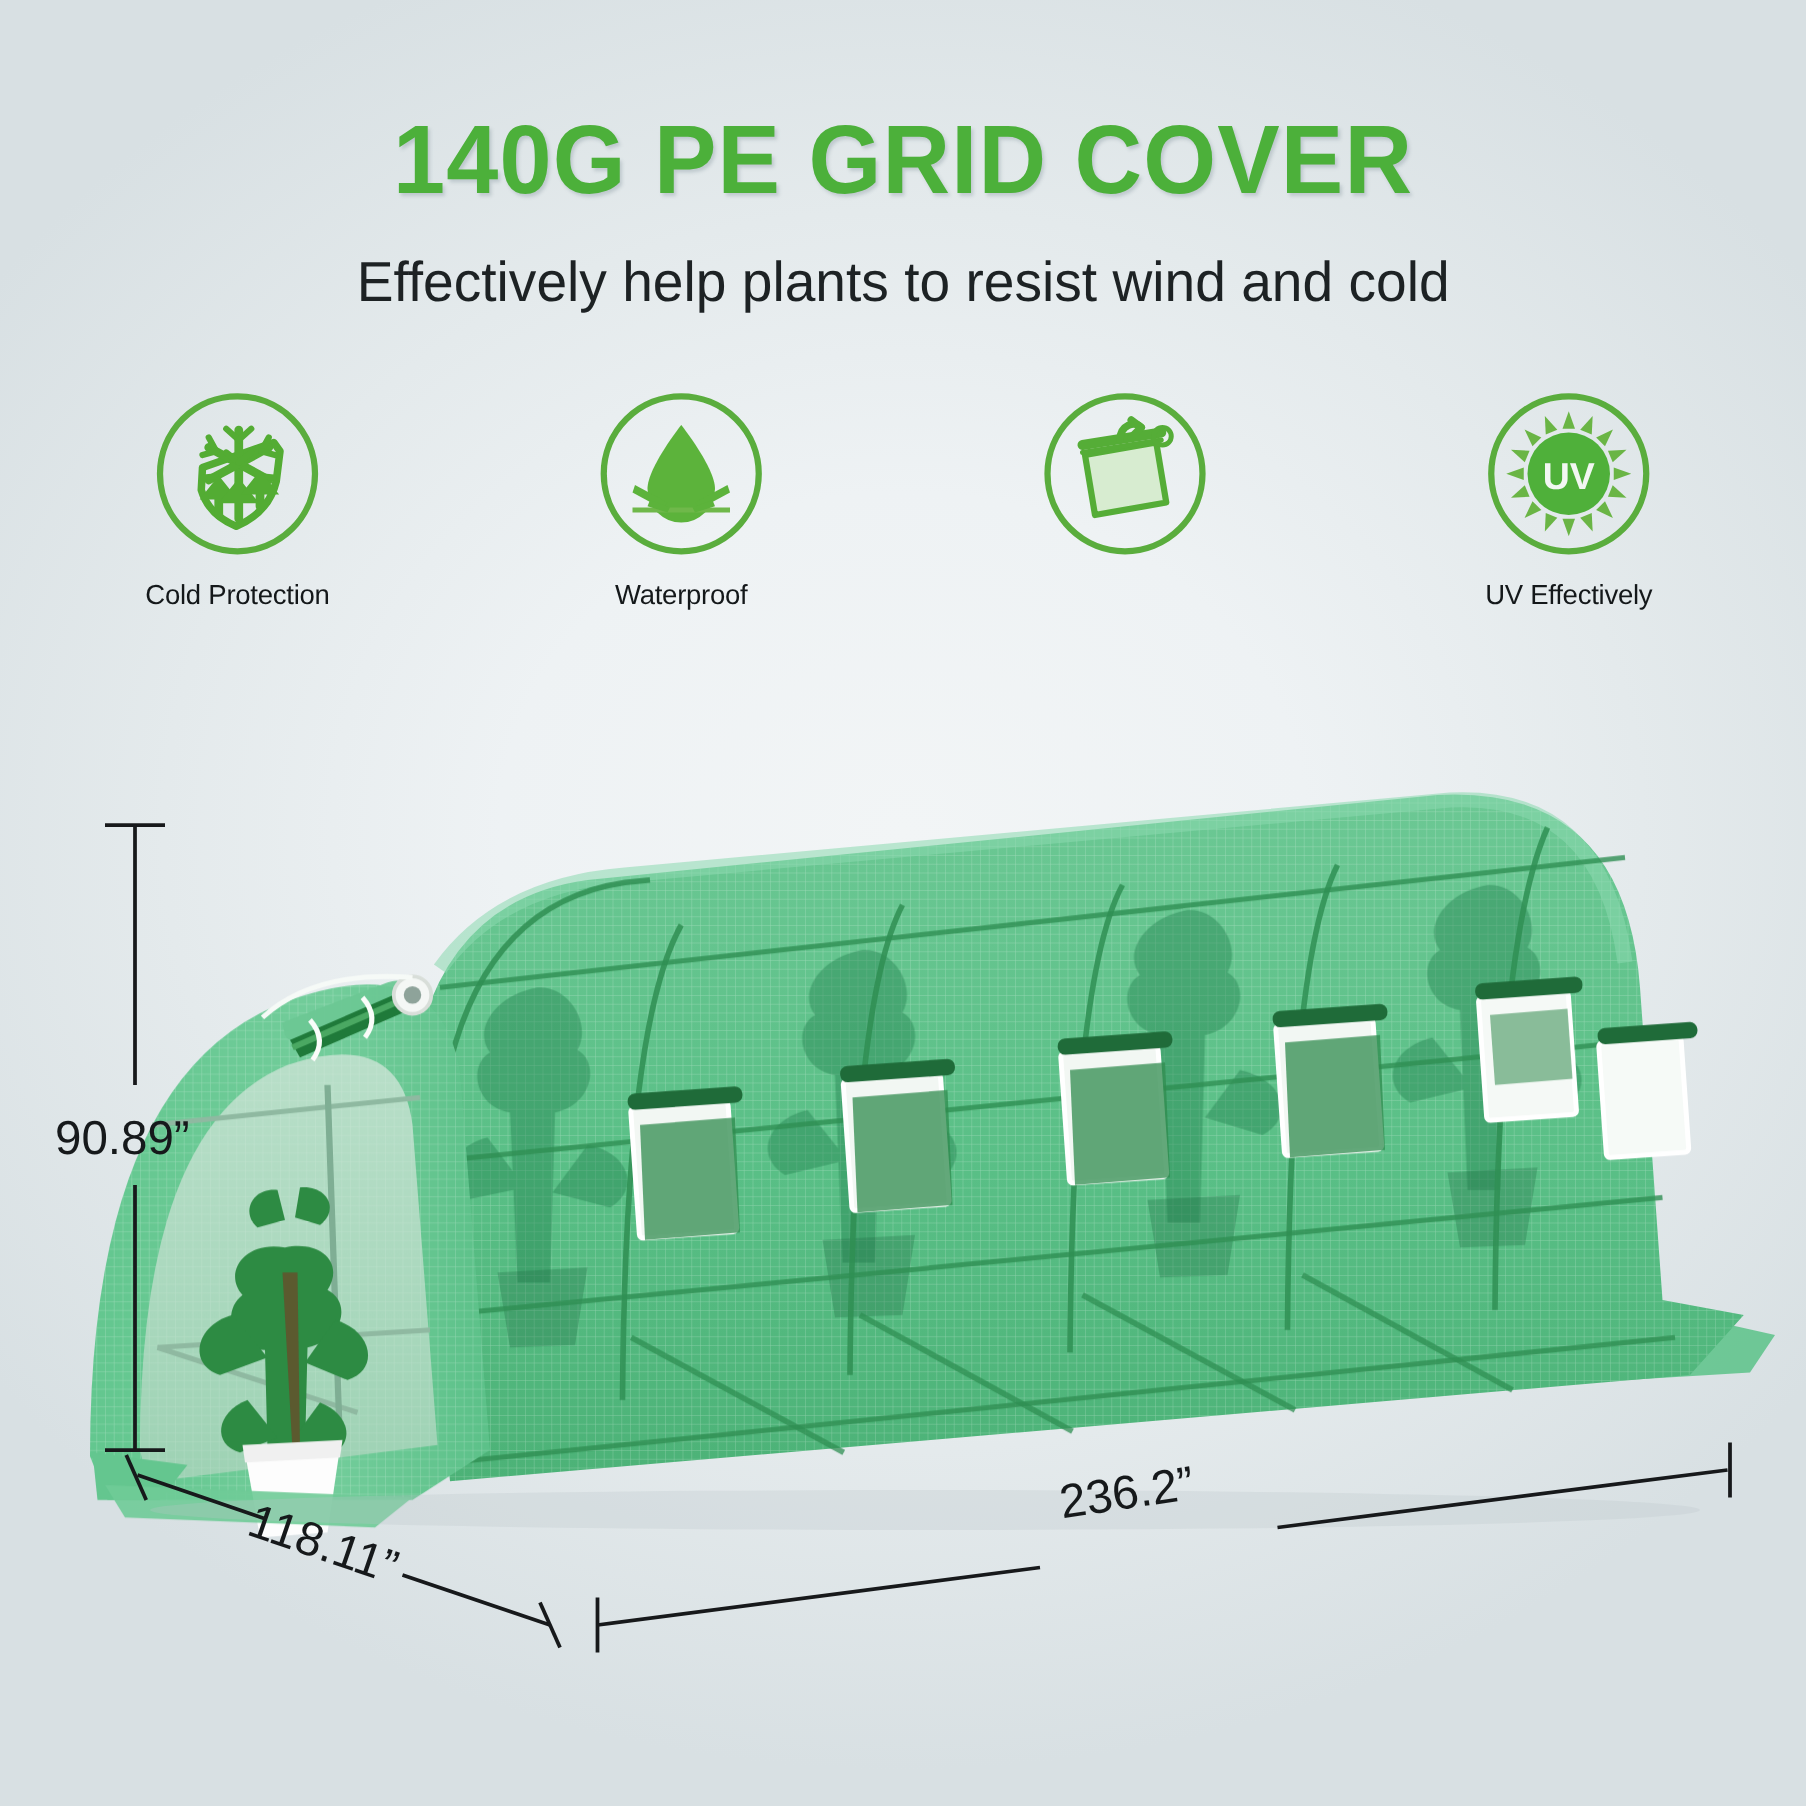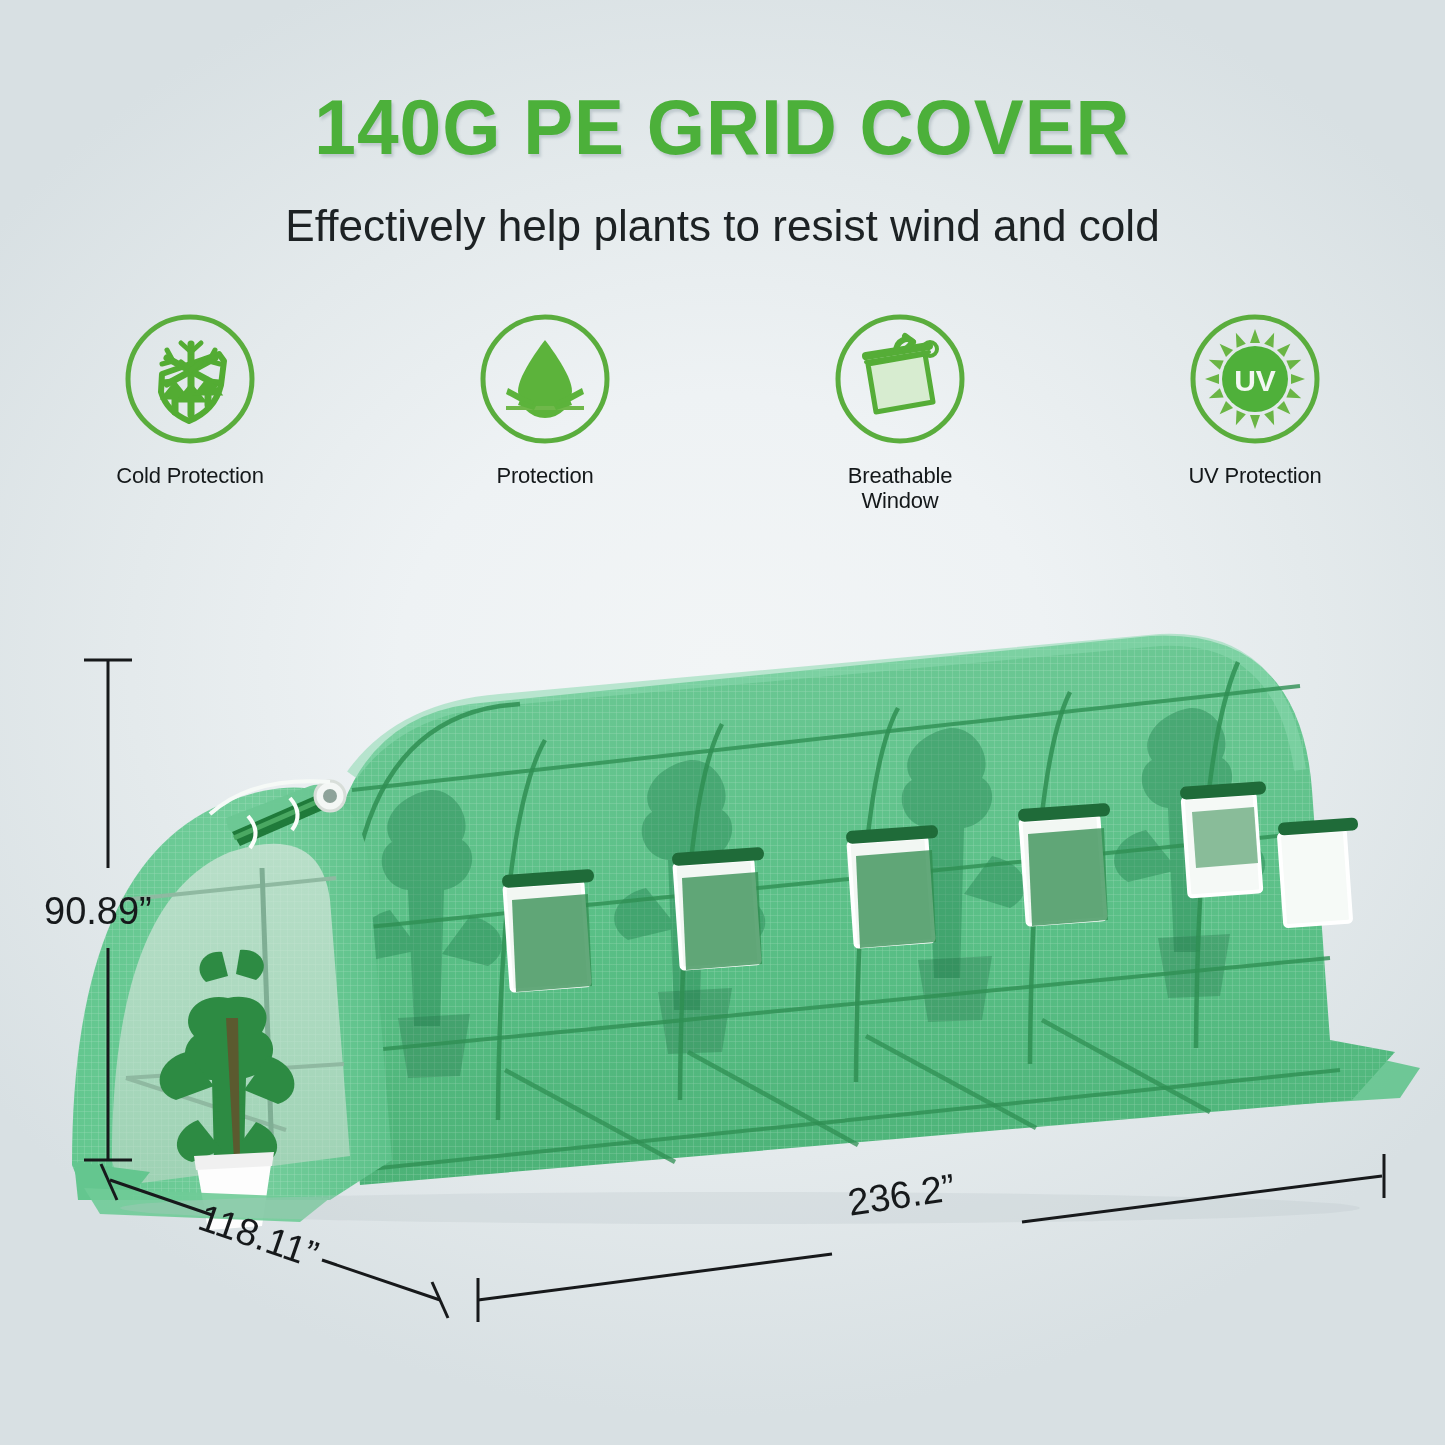--- a/index.html
+++ b/index.html
@@ -104,38 +104,34 @@
           <path d="M67 28 C67 28 94 62 94 79 A27 27 0 0 1 40 79 C40 62 67 28 67 28 Z" fill="#5cb33b"></path>
           <line x1="28" y1="96" x2="106" y2="96" stroke="#6fb84a" stroke-width="4"></line>
           <g fill="#5cb33b">
             <path d="M30 76 L56 90 L52 95 L28 82 Z"></path>
             <path d="M42 88 L58 94 L56 98 L40 93 Z"></path>
             <path d="M104 76 L78 90 L82 95 L106 82 Z"></path>
             <path d="M92 88 L76 94 L78 98 L94 93 Z"></path>
           </g>
         </svg>
       </div>
-      <div class="flabel">Protection</div>
+      <div class="flabel">Waterproof</div>
     </div>
 
     <div class="feature">
       <div class="fcircle">
         <svg viewBox="0 0 134 134">
           <circle cx="67" cy="67" r="62" fill="none" stroke="#5aad3d" stroke-width="5"></circle>
           <path d="M35 52 L92 42 L100 90 L43 100 Z" fill="#d7ecd0" stroke="#55ad37" stroke-width="5" stroke-linejoin="round"></path>
           <path d="M33 44 L96 34" stroke="#55ad37" stroke-width="8" stroke-linecap="round"></path>
           <path d="M33 50 L96 40" stroke="#55ad37" stroke-width="4" stroke-linecap="round"></path>
           <circle cx="97" cy="37" r="7" fill="none" stroke="#55ad37" stroke-width="4"></circle>
           <path d="M63 40 C63 28 75 24 80 30" fill="none" stroke="#55ad37" stroke-width="6" stroke-linecap="round"></path>
           <path d="M80 30 L72 24 M80 30 L72 38" fill="none" stroke="#55ad37" stroke-width="6" stroke-linecap="round"></path>
         </svg>
-      </div>
-      <div class="flabel">
-        <span>Breathable</span><br>
-        <span>Window</span>
       </div>
     </div>
 
 
     <div class="feature">
       <div class="fcircle">
         <svg viewBox="0 0 134 134">
           <circle cx="67" cy="67" r="62" fill="none" stroke="#5aad3d" stroke-width="5"></circle>
           <g fill="#6ab545">
             <g id="ray">
@@ -154,21 +150,21 @@
             <use href="#ray" transform="rotate(247.5 67 67)"></use>
             <use href="#ray" transform="rotate(270 67 67)"></use>
             <use href="#ray" transform="rotate(292.5 67 67)"></use>
             <use href="#ray" transform="rotate(315 67 67)"></use>
             <use href="#ray" transform="rotate(337.5 67 67)"></use>
           </g>
           <circle cx="67" cy="67" r="33" fill="#4fb03a"></circle>
           <text x="67" y="79" text-anchor="middle" font-family="Liberation Sans, sans-serif" font-size="30" font-weight="bold" fill="#f2f7f2">UV</text>
         </svg>
       </div>
-      <div class="flabel">UV Protection</div>
+      <div class="flabel">UV Effectively</div>
     </div>
 
   </div>
 
   <div id="scene">
     <svg viewBox="0 0 1445 845" xmlns="http://www.w3.org/2000/svg">
       <defs>
         <linearGradient id="coverTop" x1="0" y1="0" x2="0" y2="1">
           <stop offset="0%" stop-color="#77cf9b"></stop>
           <stop offset="45%" stop-color="#5ec289"></stop>

